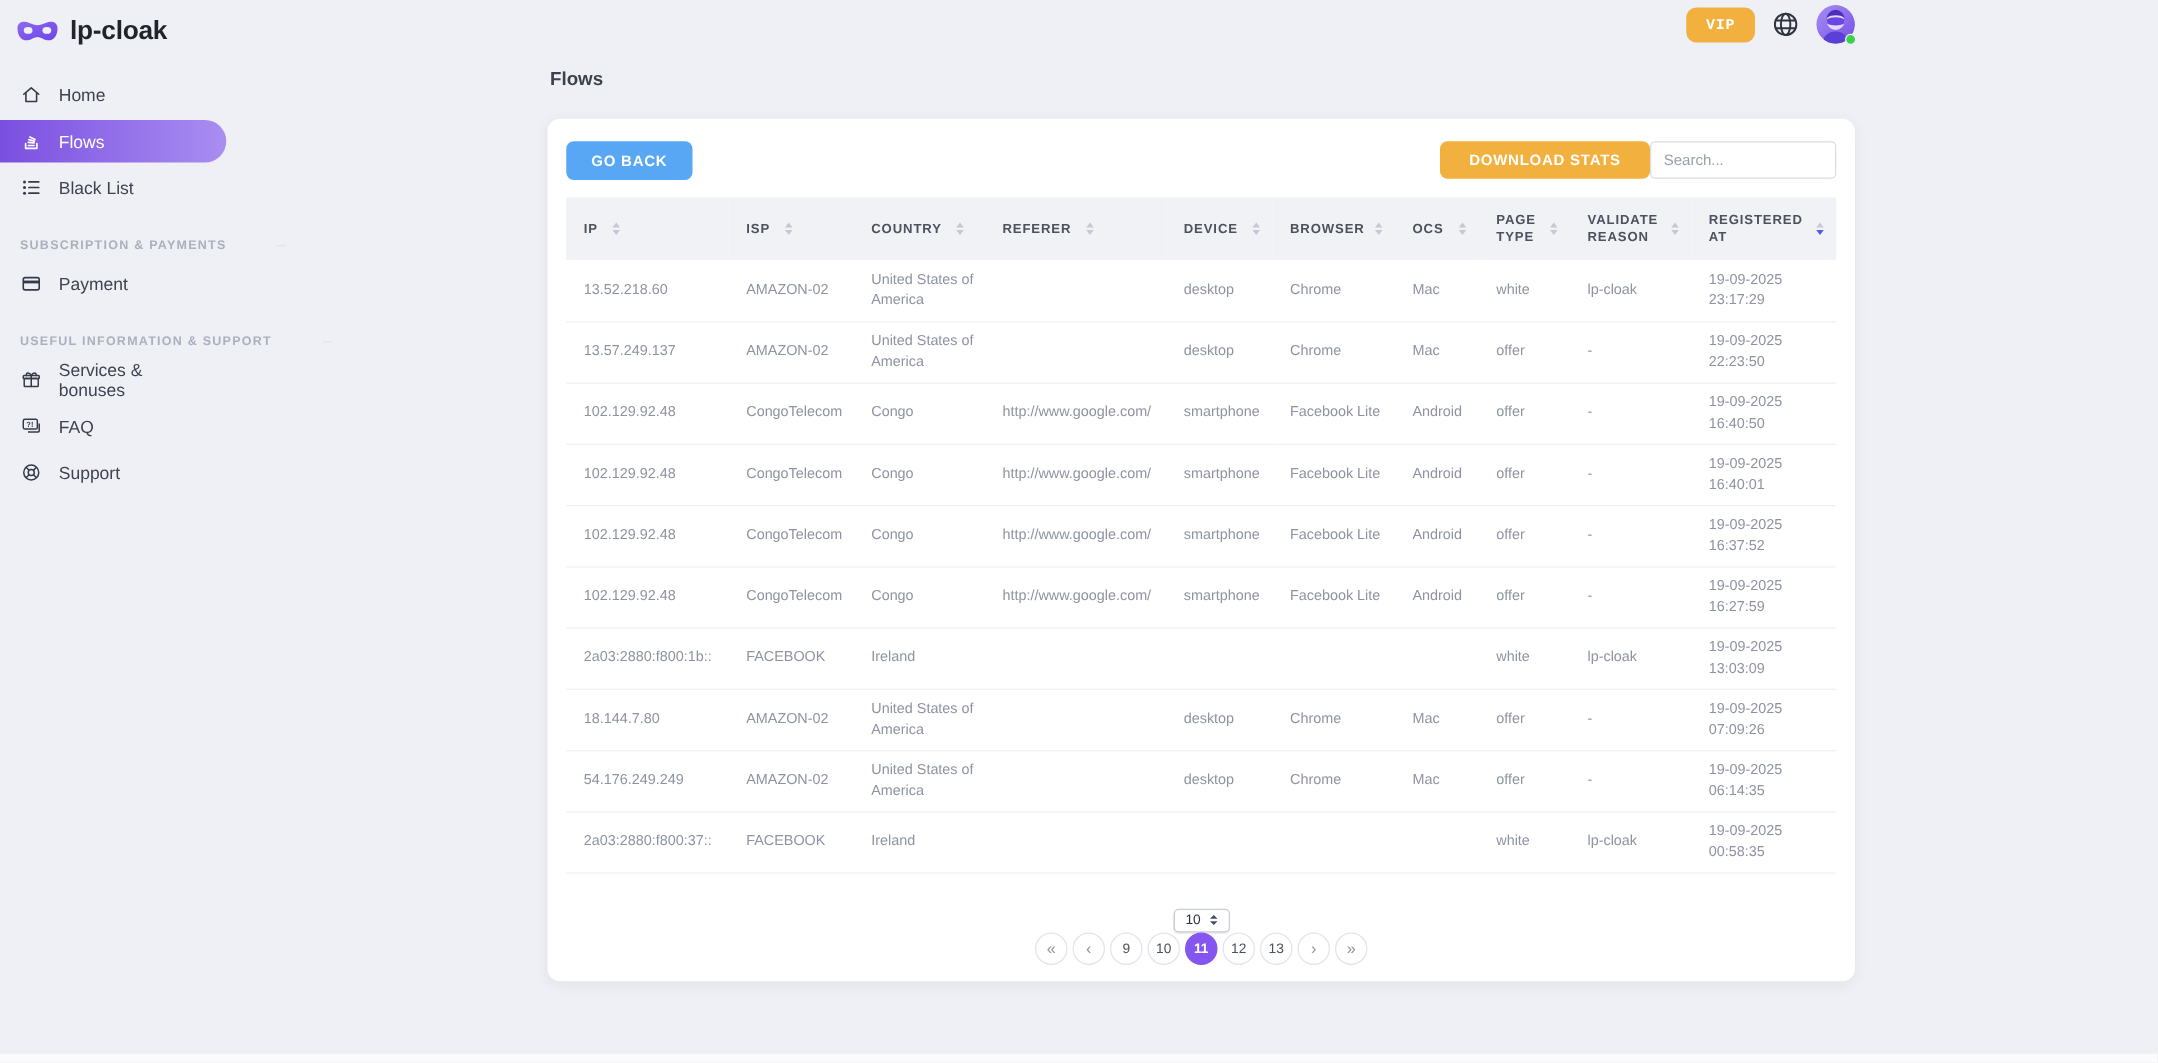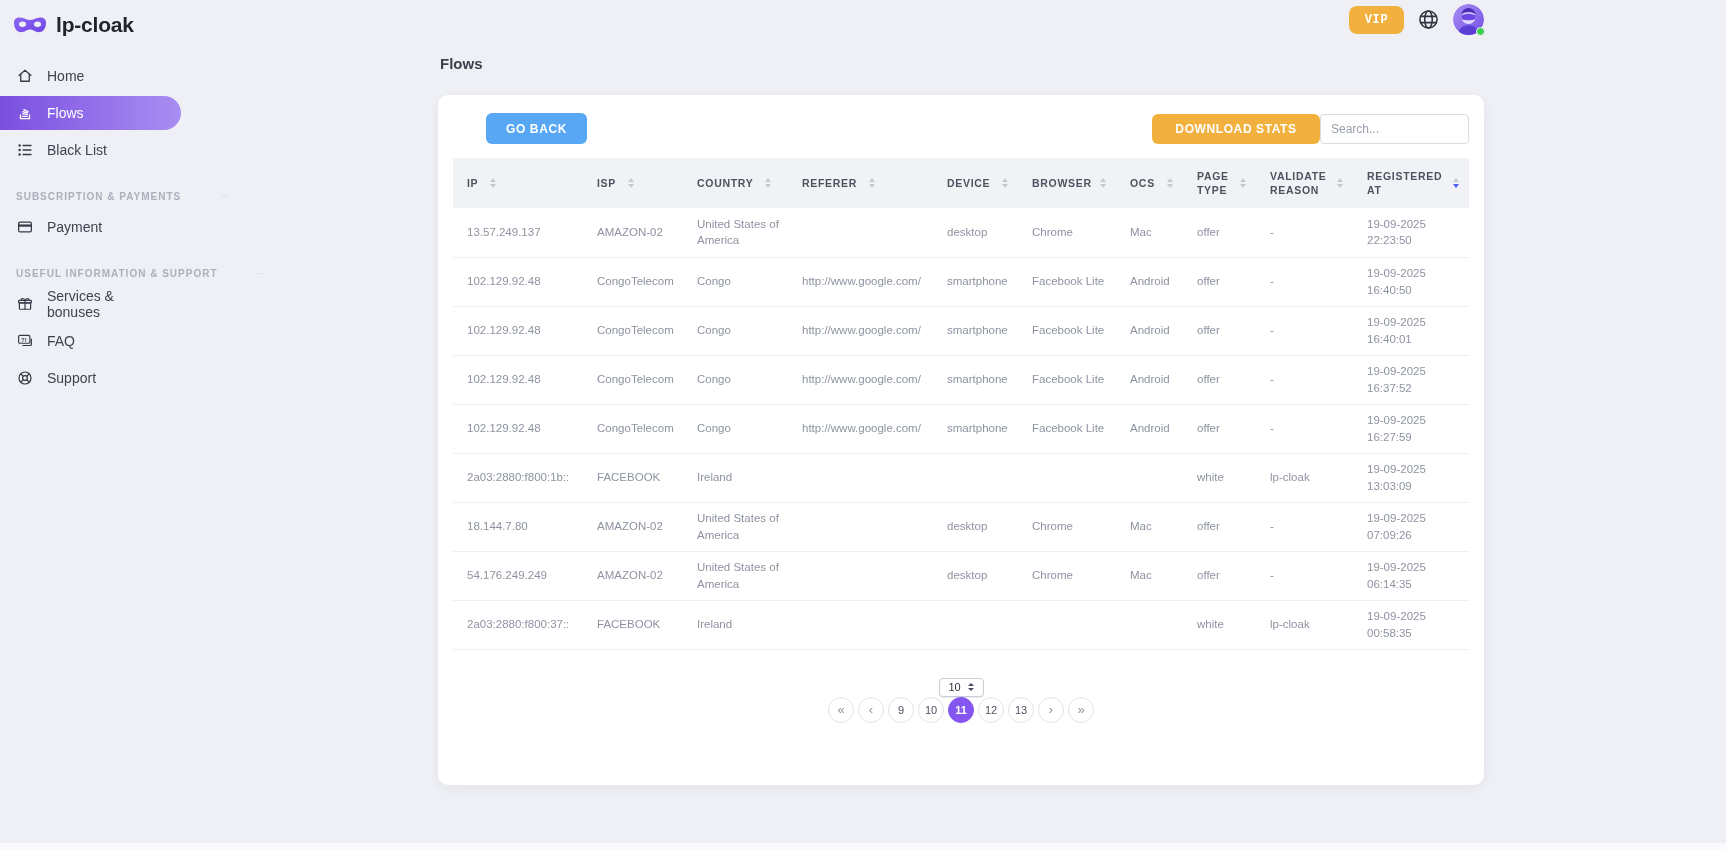--- a/index.html
+++ b/index.html
@@ -53,21 +53,21 @@
   .online-dot { position:absolute; right:-1px; bottom:-1px; width:9px; height:9px; border-radius:50%; background:#3dd04e; border:1.5px solid #eef0f5; }
 
   
   .page-title { position:absolute; left:440px; top:55px; font-size:15px; font-weight:600; color:#3b414d; }
   .card {
     position:absolute; left:438px; top:95px; width:1046px; height:690px;
     background:#fff; border-radius:10px;
     box-shadow:0 3px 12px rgba(30,35,60,0.06);
     padding:18px 15px 0 15px;
   }
-  .toolbar { display:flex; justify-content:space-between; align-items:flex-end;margin-left:33px; }
+  .toolbar { display:flex; justify-content:space-between; align-items:flex-start; }
   .btn-back {
     width:101px; height:31px; border:none; border-radius:6px;
     background:#57a7f4; color:#fff; font-size:12px; font-weight:700;
     letter-spacing:0.6px; cursor:pointer; font-family:inherit;
   }
   .toolbar-right { display:flex; align-items:center; gap:0; }
   .btn-download {
     width:168px; height:30px; border:none; border-radius:6px;
     background:#f2b13f; color:#fff; font-size:12px; font-weight:700;
     letter-spacing:0.6px; cursor:pointer; font-family:inherit;
@@ -340,20 +340,32 @@
               <span class="sort">
                 <i class="up"></i>
                 <i class="down"></i>
               </span>
             </span>
           </th>
       </tr>
     </thead>
     <tbody>
         <tr>
+          <td>13.52.218.60</td>
+          <td>AMAZON-02</td>
+          <td>United States of America</td>
+          <td></td>
+          <td>desktop</td>
+          <td>Chrome</td>
+          <td>Mac</td>
+          <td>white</td>
+          <td>lp-cloak</td>
+          <td>19-09-2025 23:17:29</td>
+        </tr>
+        <tr>
           <td>13.57.249.137</td>
           <td>AMAZON-02</td>
           <td>United States of America</td>
           <td></td>
           <td>desktop</td>
           <td>Chrome</td>
           <td>Mac</td>
           <td>offer</td>
           <td>-</td>
           <td>19-09-2025 22:23:50</td>

